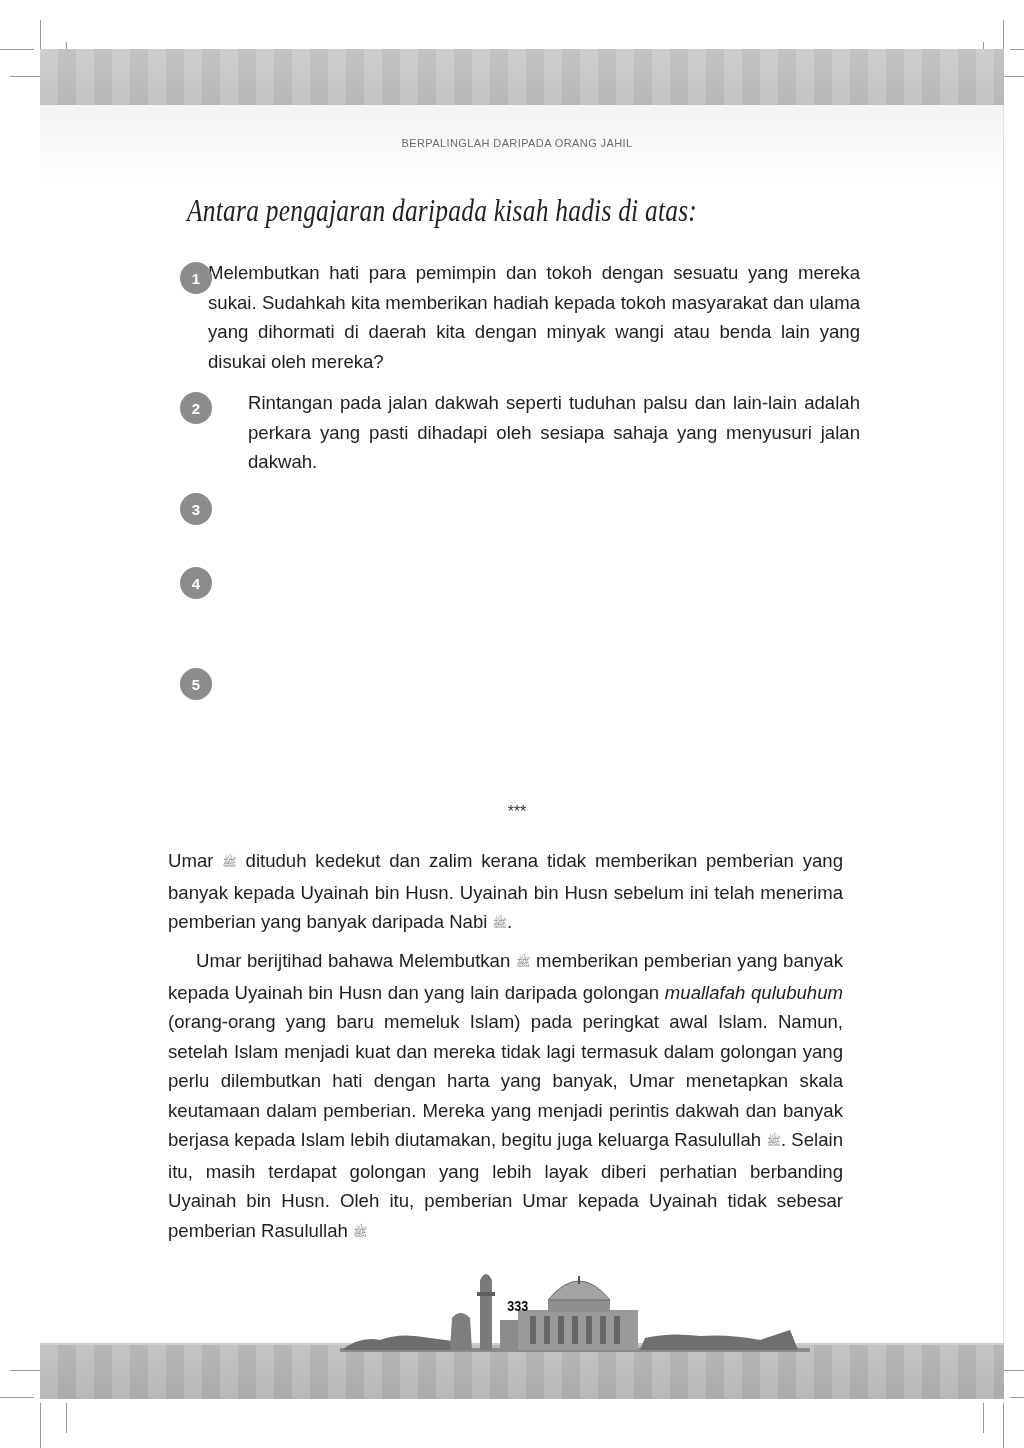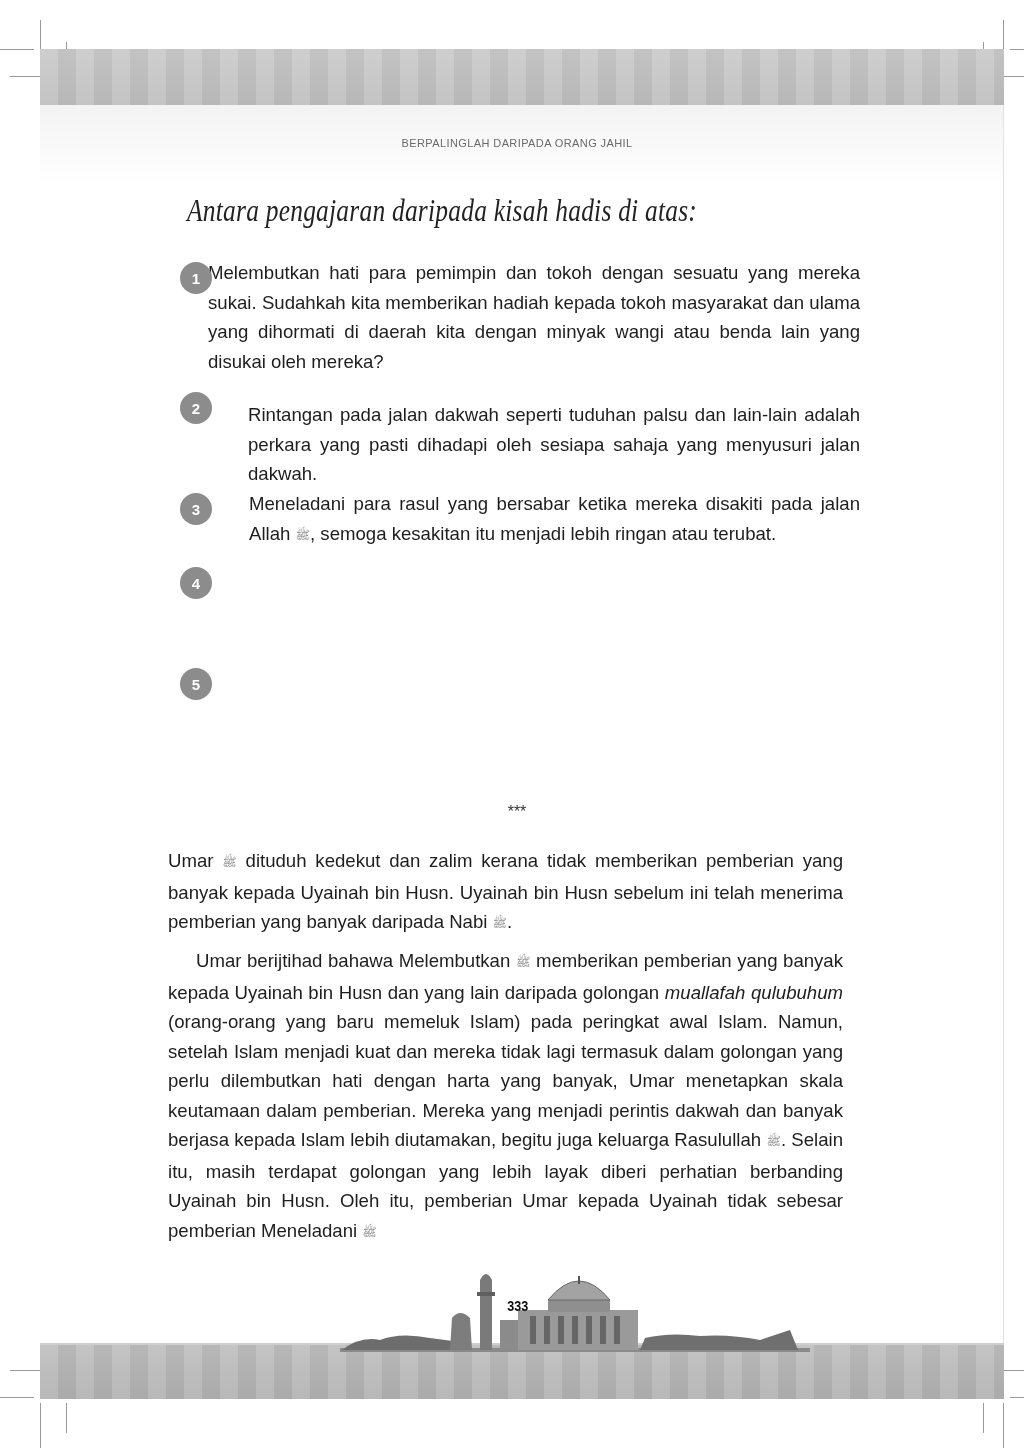--- a/index.html
+++ b/index.html
@@ -97,29 +97,25 @@
 <div class="running-head">BERPALINGLAH DARIPADA ORANG JAHIL</div>
 <div class="section-title">Antara pengajaran daripada kisah hadis di atas:</div>
 
 <div class="lesson" style="top:258px;">
   <div class="badge" style="top:4px;">1</div>
   <div class="lesson-text">Melembutkan hati para pemimpin dan tokoh dengan sesuatu yang mereka sukai. Sudahkah kita memberikan hadiah kepada tokoh masyarakat dan ulama yang dihormati di daerah kita dengan minyak wangi atau benda lain yang disukai oleh mereka?</div>
 </div>
 
 <div class="lesson" style="top:388px;">
   <div class="badge" style="top:4px;">2</div>
-  <div class="lesson-text" style="margin-left:68px;margin-top:12px;">Rintangan pada jalan dakwah seperti tuduhan palsu dan lain-lain adalah  perkara yang pasti dihadapi oleh sesiapa sahaja yang menyusuri jalan dakwah.</div>
+  <div class="lesson-text" style="margin-left:68px;">Rintangan pada jalan dakwah seperti tuduhan palsu dan lain-lain adalah  perkara yang pasti dihadapi oleh sesiapa sahaja yang menyusuri jalan dakwah.</div>
 </div>
 
 <div class="lesson" style="top:489px;">
   <div class="badge" style="top:4px;">3</div>
-  <div class="lesson-text" style="margin-left:69px;">
-    <span>Meneladani para rasul yang bersabar ketika mereka disakiti pada jalan Allah</span>
-    <span class="honorific">ﷺ</span><span>, semoga kesakitan itu menjadi lebih ringan atau terubat.</span>
-  </div>
 </div>
 
 <div class="lesson" style="top:563px;">
   <div class="badge" style="top:4px;">4</div>
 </div>
 
 <div class="lesson" style="top:664px;">
   <div class="badge" style="top:4px;">5</div>
 </div>
 
@@ -127,21 +123,21 @@
 
 <div class="body-para" style="top:846px;">
   <span>Umar</span>
   <span class="honorific">ﷺ</span><span> dituduh kedekut dan zalim kerana tidak memberikan pemberian yang banyak kepada Uyainah bin Husn. Uyainah bin Husn sebelum ini telah menerima pemberian yang banyak daripada Nabi</span>
   <span class="honorific">ﷺ</span><span>.</span>
 </div>
 
 <div class="body-para" style="top:946px;">
   <span class="indent"></span><span>Umar berijtihad bahawa Melembutkan</span>
   <span class="honorific">ﷺ</span><span> memberikan pemberian yang banyak kepada Uyainah bin Husn dan yang lain daripada golongan </span><em>muallafah qulubuhum</em><span> (orang-orang yang baru memeluk Islam) pada peringkat awal Islam. Namun, setelah Islam menjadi kuat dan mereka tidak lagi termasuk dalam golongan yang perlu dilembutkan hati dengan harta yang banyak, Umar menetapkan skala keutamaan dalam pemberian. Mereka yang menjadi perintis dakwah dan banyak berjasa kepada Islam lebih diutamakan, begitu juga keluarga Rasulullah</span>
-  <span class="honorific">ﷺ</span><span>. Selain itu, masih terdapat golongan yang lebih layak diberi perhatian berbanding Uyainah bin Husn. Oleh itu, pemberian Umar kepada Uyainah tidak sebesar pemberian Meneladani</span>
+  <span class="honorific">ﷺ</span><span>. Selain itu, masih terdapat golongan yang lebih layak diberi perhatian berbanding Uyainah bin Husn. Oleh itu, pemberian Umar kepada Uyainah tidak sebesar pemberian Rasulullah</span>
   <span class="honorific">ﷺ</span>
 </div>
 
 <div class="bottom-band-light"></div>
 <div class="bottom-band"></div>
 
 <svg class="skyline" viewBox="0 0 470 130" xmlns="http://www.w3.org/2000/svg">
   <rect x="0" y="78" width="470" height="4" fill="#8a8a8a"></rect>
   <path d="M2 80 Q20 66 40 70 Q60 62 90 68 L120 72 L120 80 Z" fill="#6d6d6d"></path>
   <path d="M300 80 L305 68 Q330 62 360 66 Q390 64 420 70 L450 60 L458 80 Z" fill="#6f6f6f"></path>

